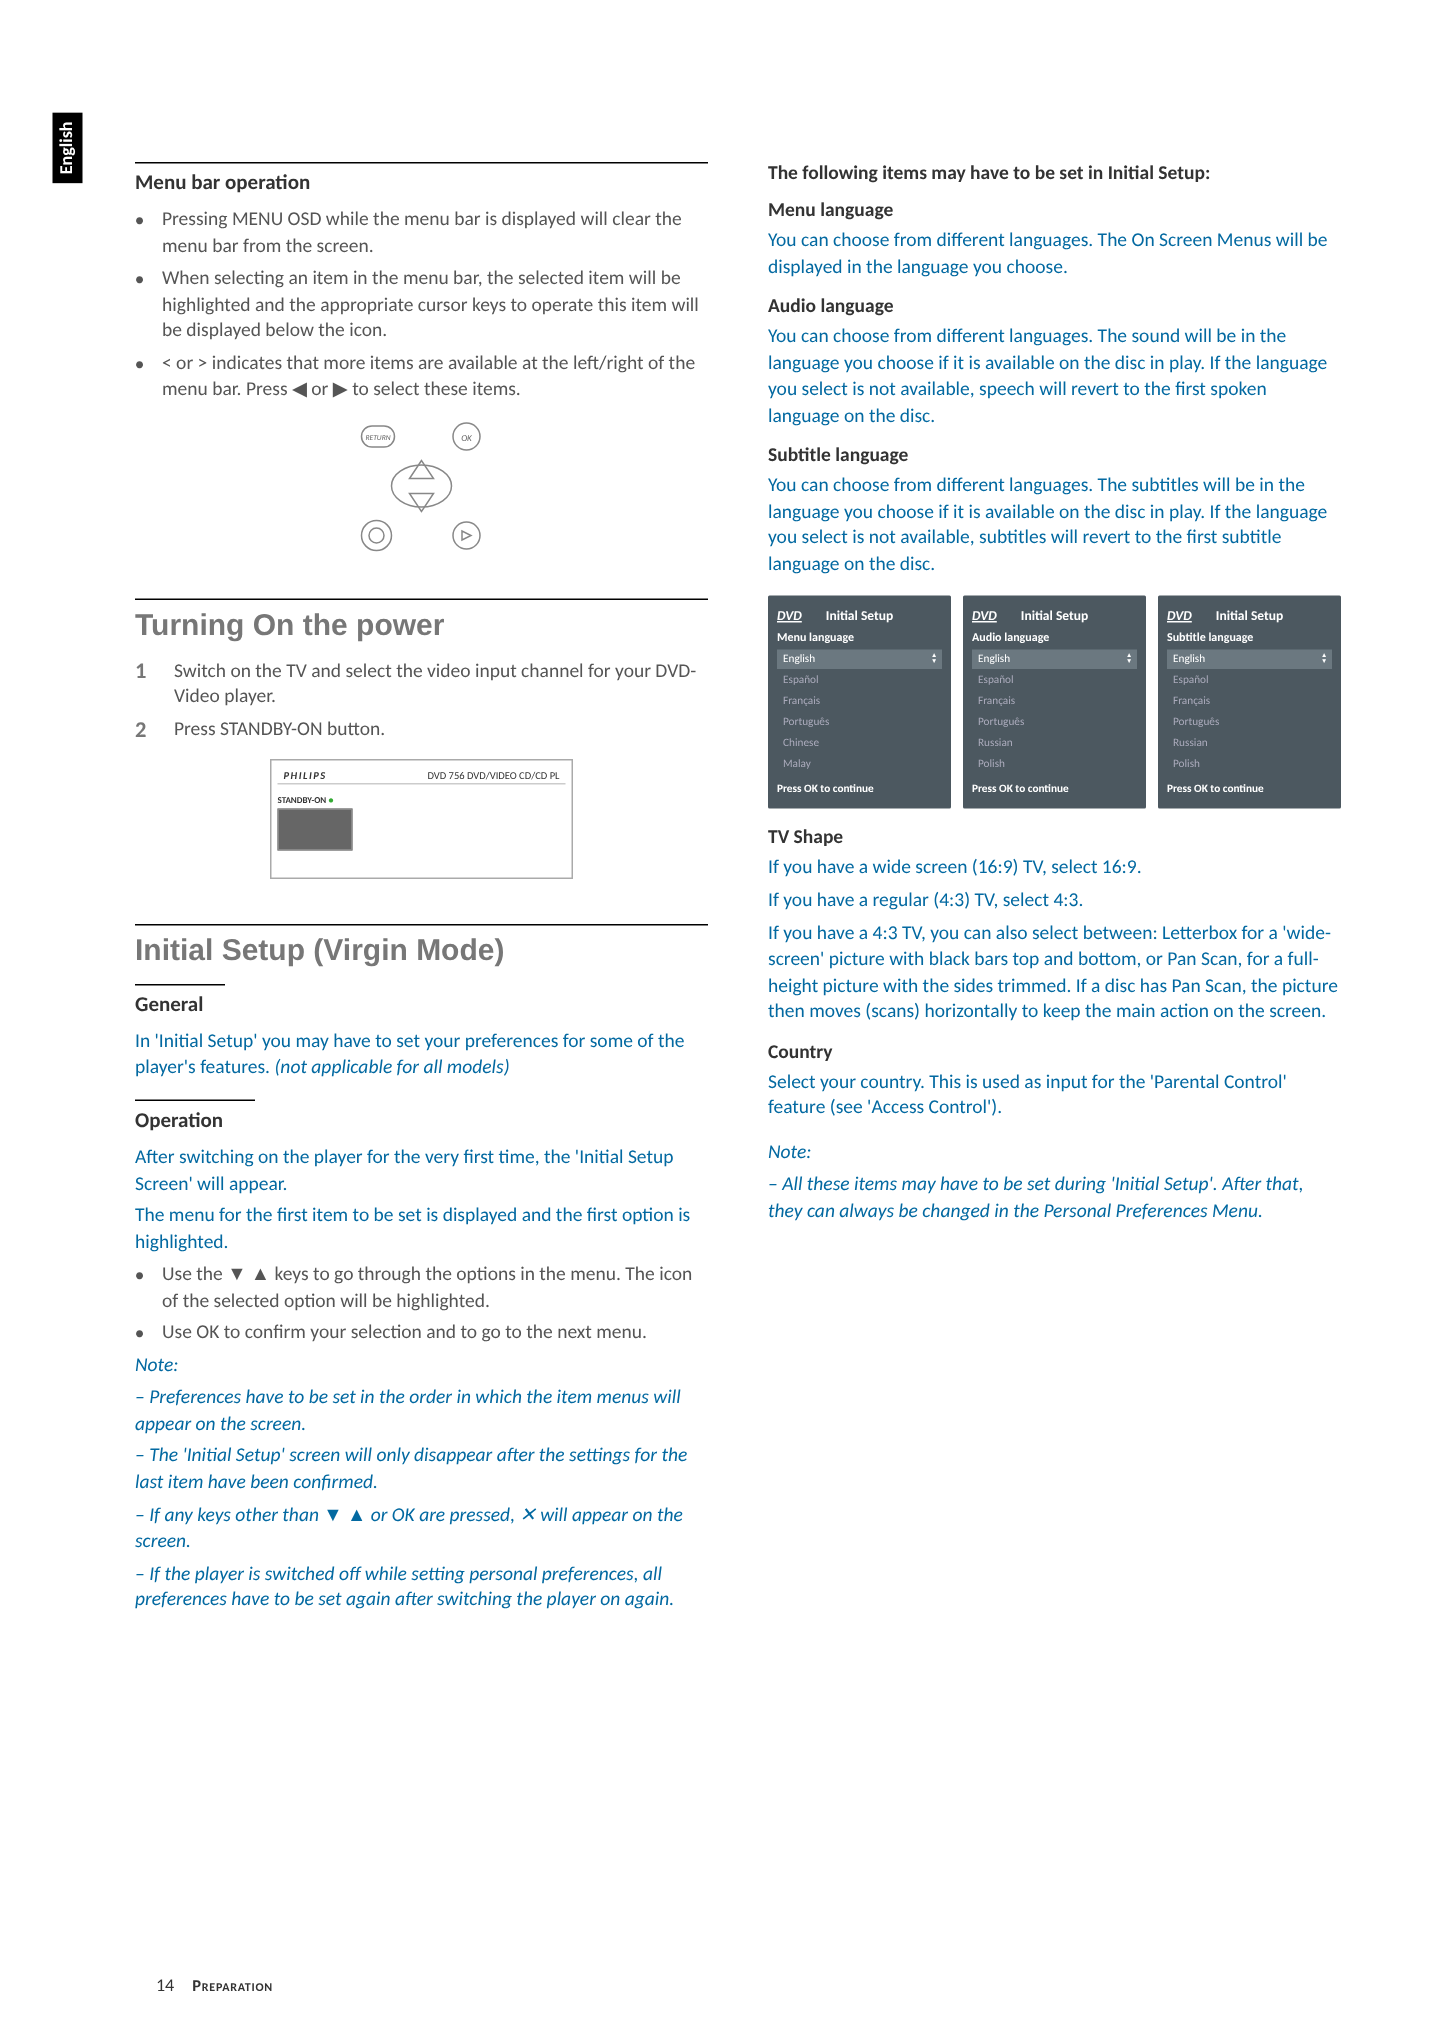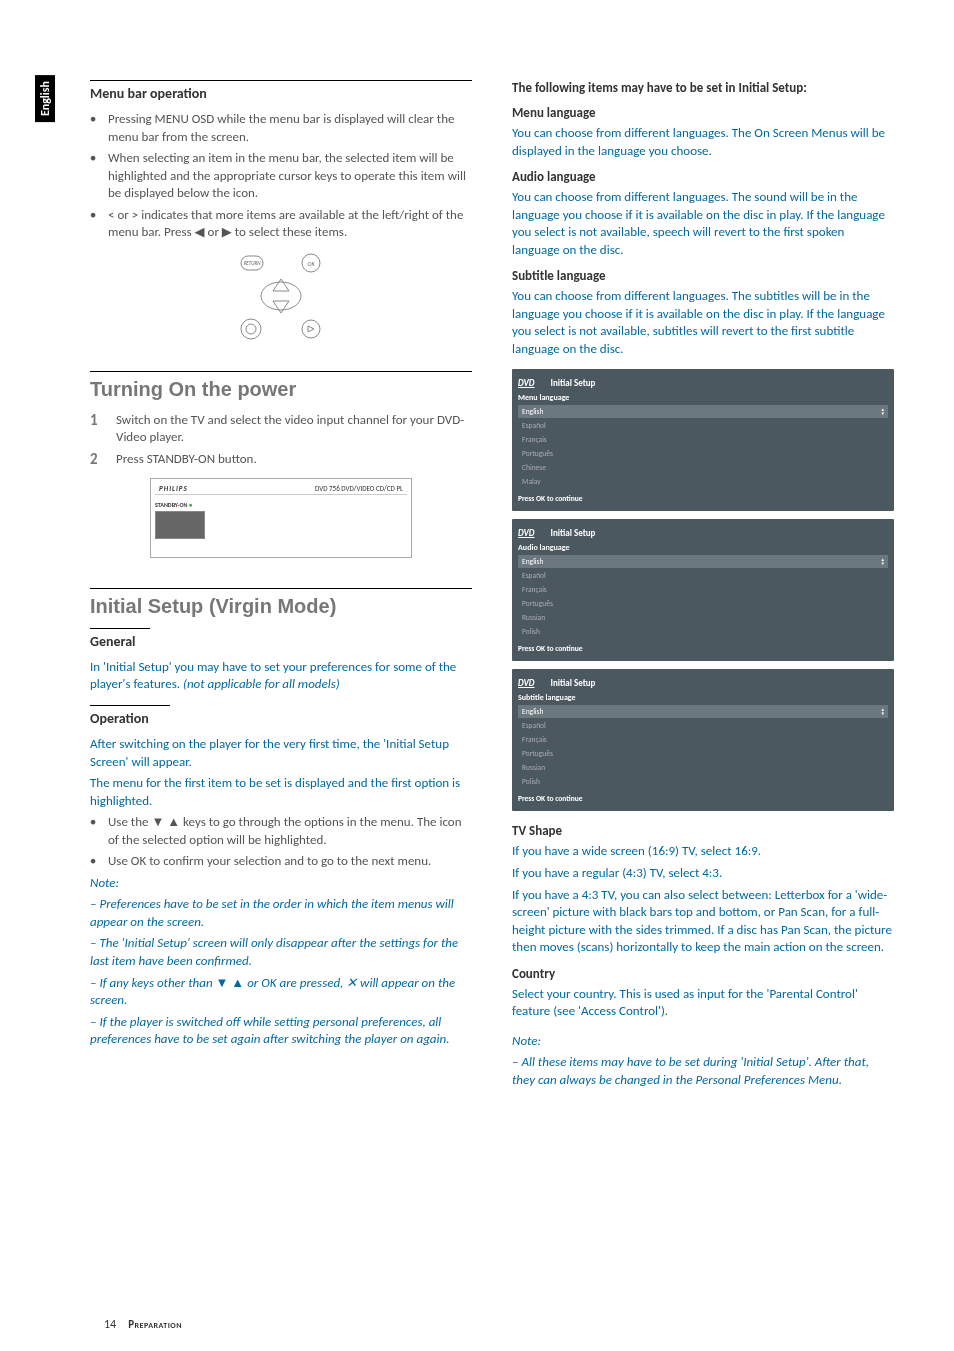--- a/index.html
+++ b/index.html
@@ -23,21 +23,21 @@
     font-size: 12px;
     background: #000;
     color: #fff;
     padding: 6px 3px;
     transform: rotate(180deg);
   }
   .columns {
     display: flex;
     gap: 40px;
   }
-  .col { flex: 1; }
+  .col { flex: 1; margin-top: 28px; }
   .rule-top {
     border-top: 1.5px solid #000;
     width: 100%;
     margin-bottom: 2px;
   }
   .rule-short {
     border-top: 1.5px solid #000;
     width: 60px;
     margin-bottom: 2px;
   }
@@ -79,37 +79,37 @@
   .step-num { font-weight: bold; color: #777; font-size: 15px; width: 14px; }
   .step-text { flex: 1; line-height: 1.35; color: #555; }
   
   .remote-diagram {
     margin: 10px auto; width: 100px; height: 90px;
     display: flex; align-items: center; justify-content: flex-end; font-style: italic;
   }
   .remote-diagram svg { width: 100%; height: 100%; }
   
   .device-diagram {
-    margin: 10px auto; width: 262px; height: 80px;
+    margin: 10px auto; width: 202px; height: 80px;
     border: 1px solid #aaa; padding: 4px;
     background: #fff;
   }
   .device-top {
     font-size: 7px; display: flex; justify-content: space-between;
     border-bottom: 1px solid #ccc; padding: 1px 4px;
   }
   .device-body { display: flex; padding-top: 6px; gap: 8px; }
   .device-label { font-size: 6px; font-weight: bold; }
   .device-screen {
     width: 50px; height: 28px; border: 1px solid #888; background: #666;
     margin-top: 2px;
   }
   
   .setup-screens {
-    display: flex; gap: 8px; margin: 12px 0; flex-direction: column;
+    display: flex; gap: 8px; margin: 12px 0;
   }
   .setup-screen {
     flex: 1; background: #4c5860; color: #fff;
     padding: 8px 6px; font-size: 8px; border-radius: 1px;
   }
   .setup-screen .dvd-logo {
     font-style: italic; font-weight: bold; font-size: 9px;
     text-decoration: underline; display: inline-block; margin-right: 6px;
   }
   .setup-screen .header-row {

